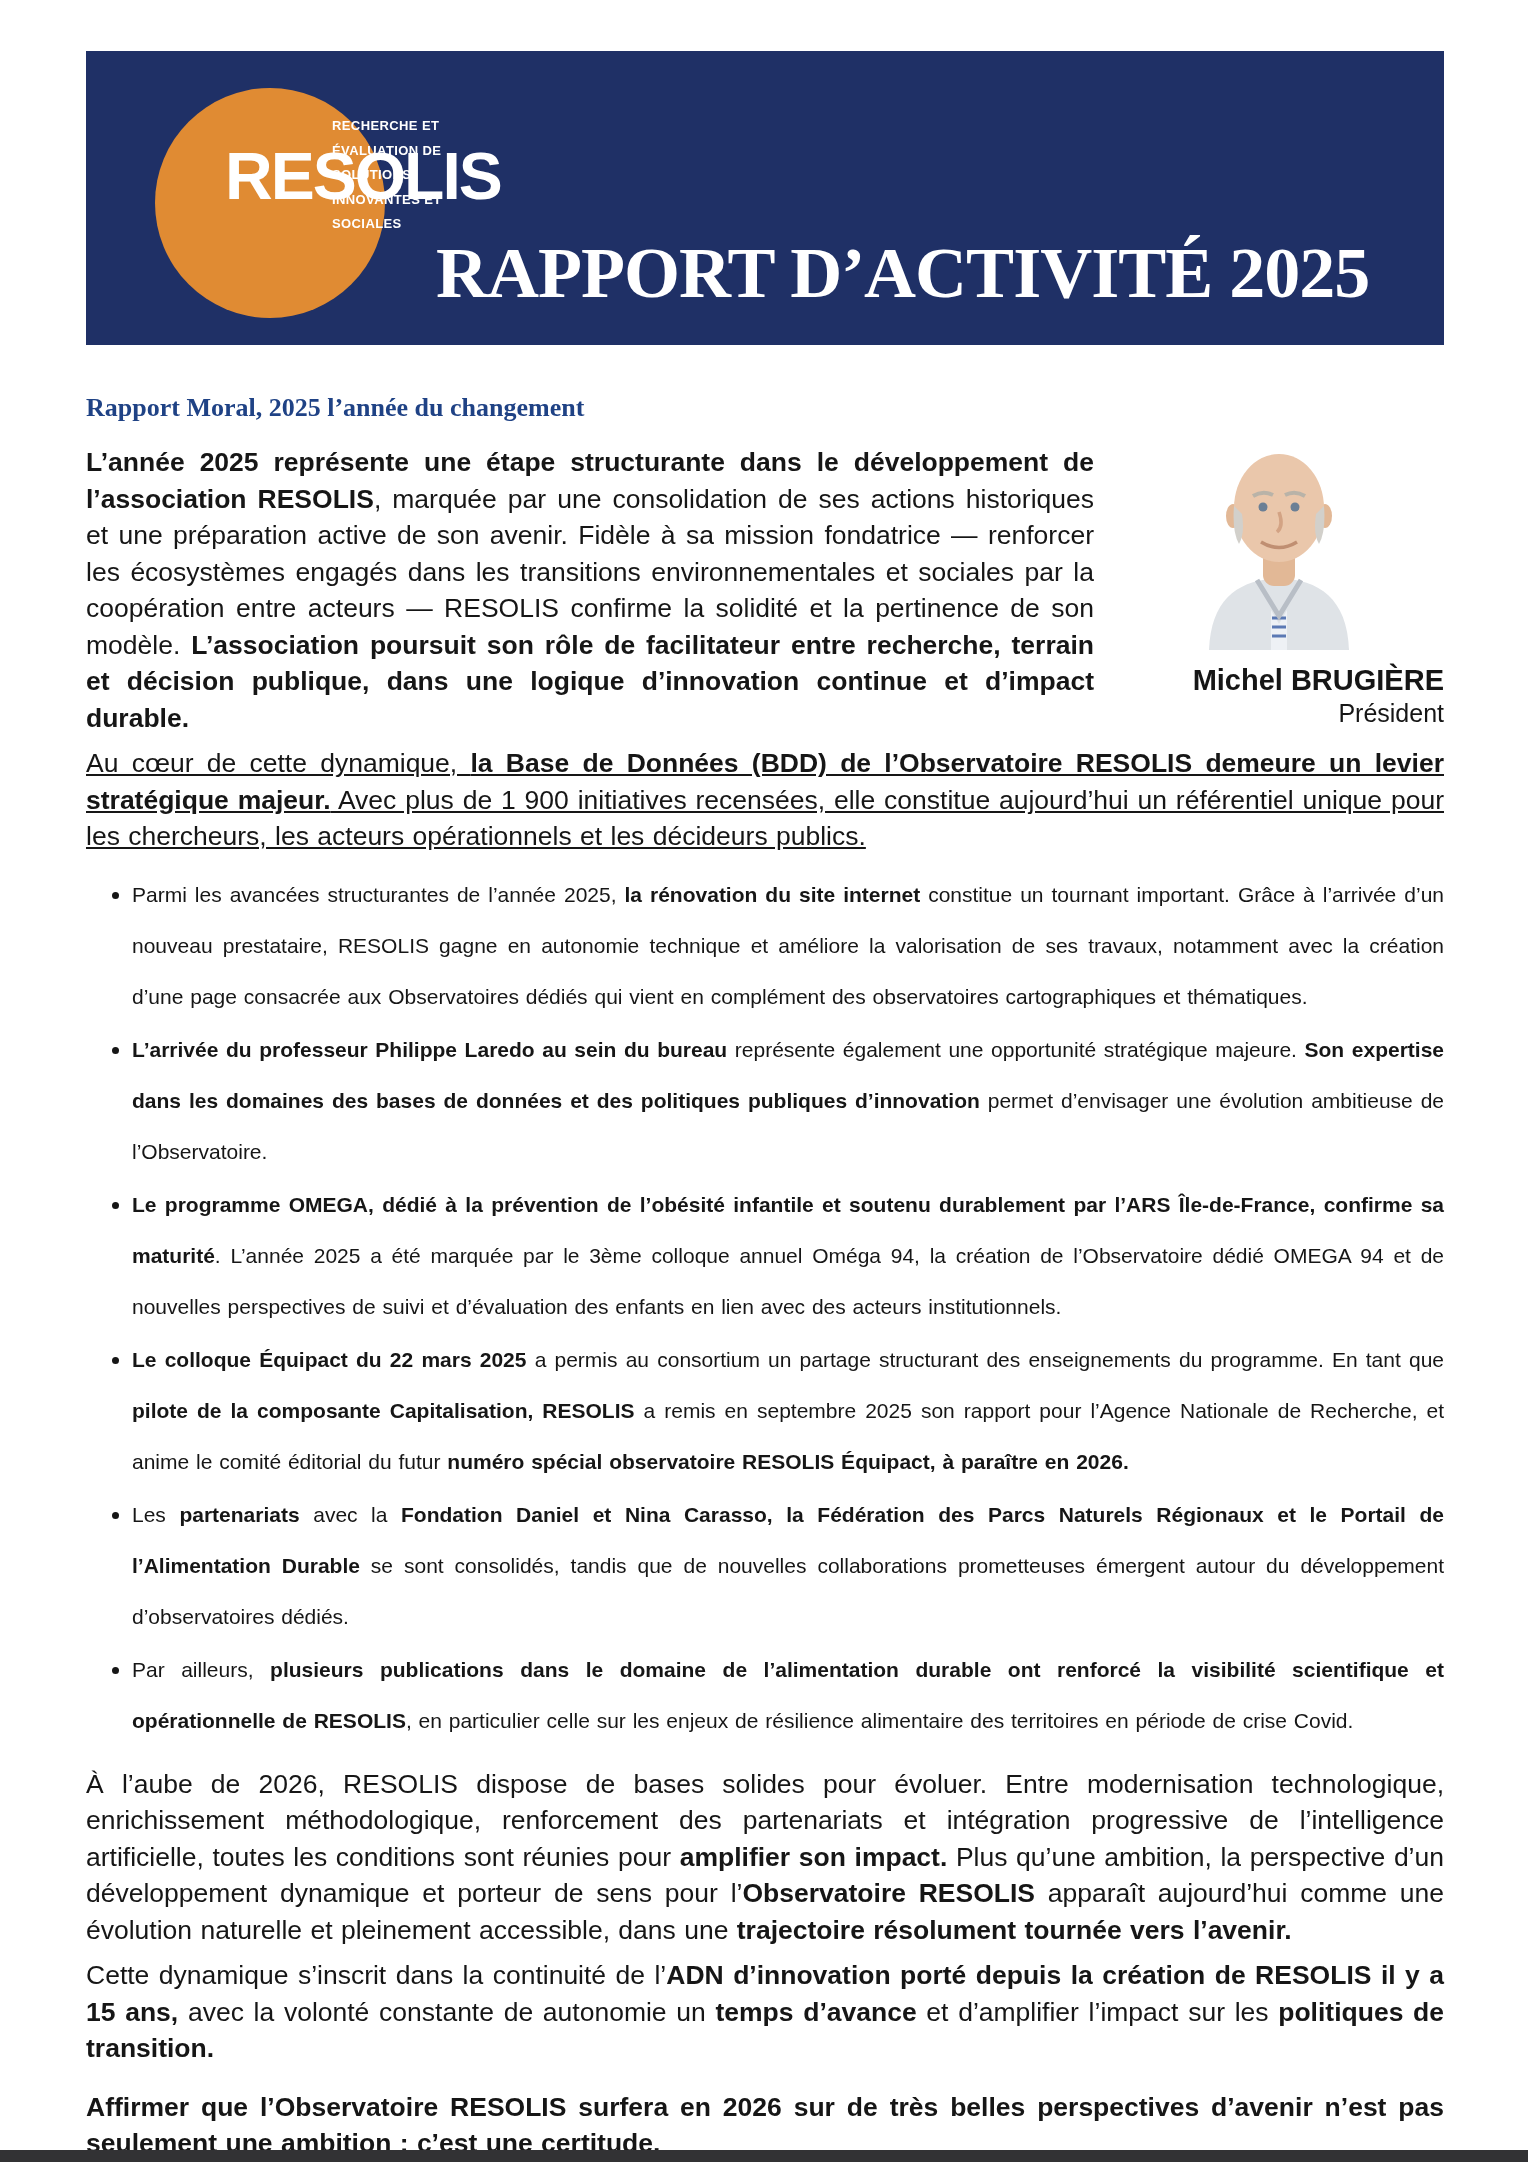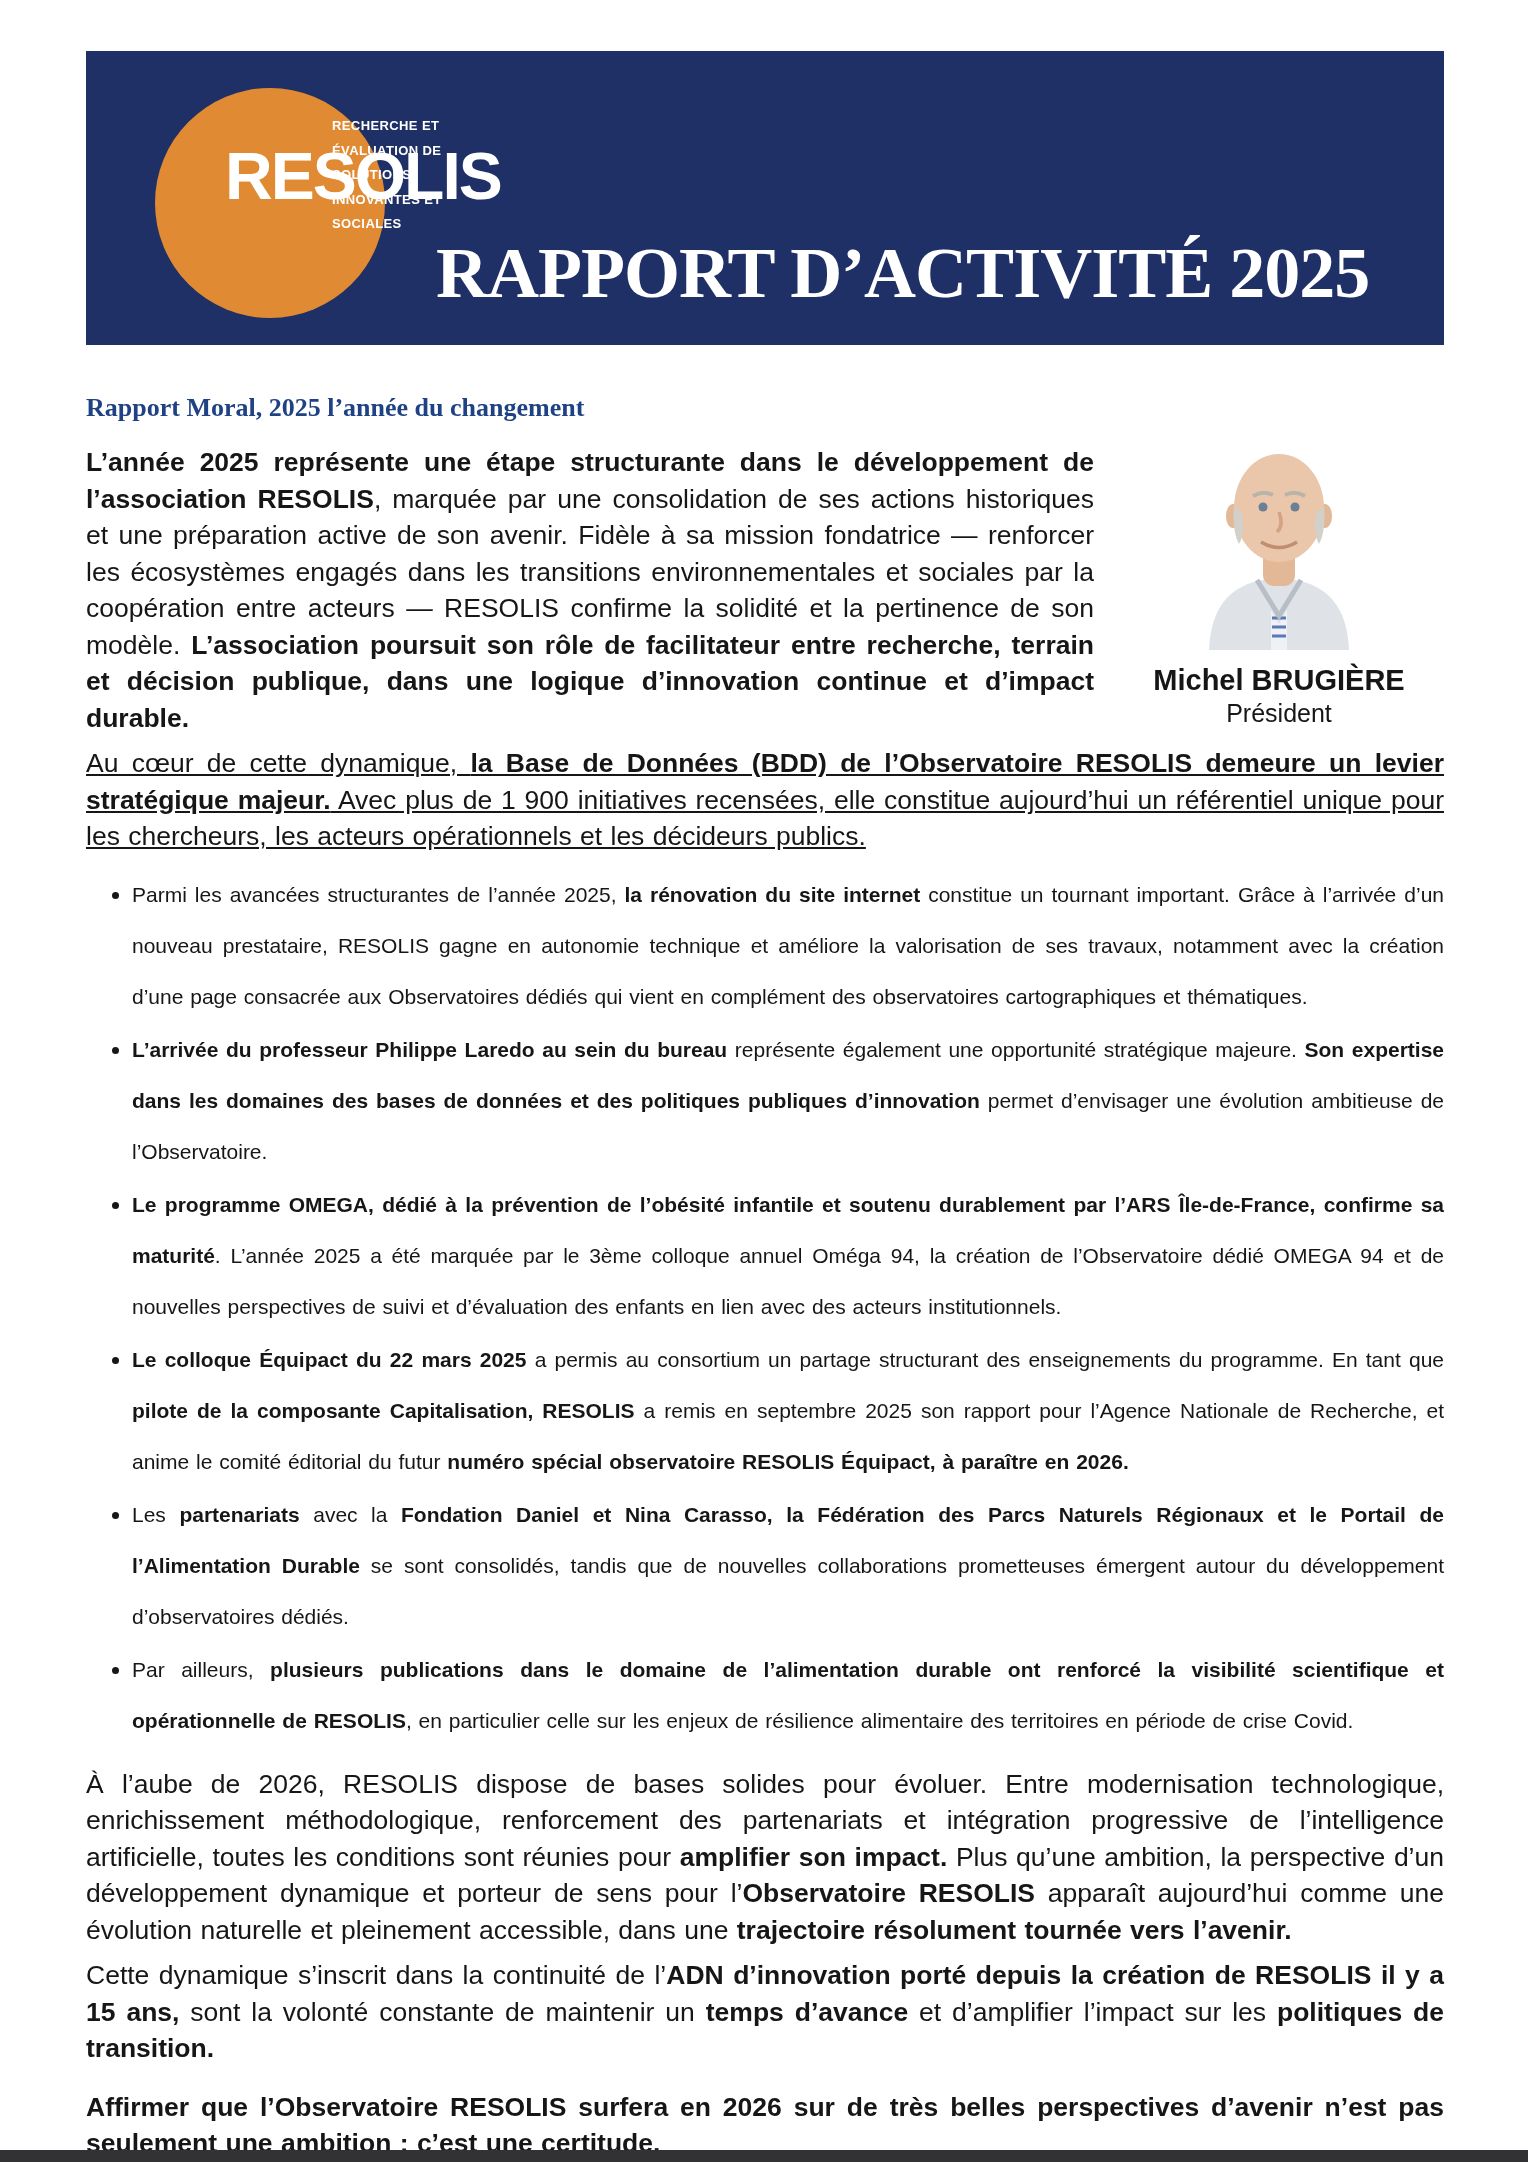--- a/index.html
+++ b/index.html
@@ -41,21 +41,21 @@
   }
 
   
   .content{position:absolute;left:86px;top:376px;width:1358px;}
   .section-heading{
     margin:8px 0 12px 0;
     font-family:"Liberation Serif",serif;font-weight:bold;
     font-size:26px;line-height:48px;color:var(--heading-blue);
   }
   .president{
-    float:right;width:330px;margin:-24px 0 8px 20px;text-align:center;
+    float:right;width:330px;margin:-24px 0 8px 20px;text-align:right;
   }
   .president .photo{width:184px;height:230px;margin:0 auto;display:block;}
   .president-name{font-weight:bold;font-size:29px;line-height:36px;margin-top:12px;}
   .president-role{font-size:25px;line-height:30px;}
 
   p.body-par{
     margin:0 0 9px 0;text-align:justify;
     font-size:26.5px;line-height:36.5px;word-spacing:1px;
   }
   p.clear-right{clear:right;text-decoration:underline;}
@@ -132,19 +132,19 @@
       <li><span>Parmi les avancées structurantes de l’année 2025, </span><b>la rénovation du site internet</b><span> constitue un tournant important. Grâce à l’arrivée d’un nouveau prestataire, RESOLIS gagne en autonomie technique et améliore la valorisation de ses travaux, notamment avec la création d’une page consacrée aux Observatoires dédiés qui vient en complément des observatoires cartographiques et thématiques.</span></li>
       <li><b>L’arrivée du professeur Philippe Laredo au sein du bureau</b><span> représente également une opportunité stratégique majeure. </span><b>Son expertise dans les domaines des bases de données et des politiques publiques d’innovation</b><span> permet d’envisager une évolution ambitieuse de l’Observatoire.</span></li>
       <li><b>Le programme OMEGA, dédié à la prévention de l’obésité infantile et soutenu durablement par l’ARS Île-de-France, confirme sa maturité</b><span>. L’année 2025 a été marquée par le 3ème colloque annuel Oméga 94, la création de l’Observatoire dédié OMEGA 94 et de nouvelles perspectives de suivi et d’évaluation des enfants en lien avec des acteurs institutionnels.</span></li>
       <li><b>Le colloque Équipact du 22 mars 2025</b><span> a permis au consortium un partage structurant des enseignements du programme. En tant que </span><b>pilote de la composante Capitalisation, RESOLIS</b><span> a remis en septembre 2025 son rapport pour l’Agence Nationale de Recherche, et anime le comité éditorial du futur </span><b>numéro spécial observatoire RESOLIS Équipact, à paraître en 2026.</b></li>
       <li><span>Les </span><b>partenariats</b><span> avec la </span><b>Fondation Daniel et Nina Carasso, la Fédération des Parcs Naturels Régionaux et le Portail de l’Alimentation Durable</b><span> se sont consolidés, tandis que de nouvelles collaborations prometteuses émergent autour du développement d’observatoires dédiés.</span></li>
       <li><span>Par ailleurs, </span><b>plusieurs publications dans le domaine de l’alimentation durable ont renforcé la visibilité scientifique et opérationnelle de RESOLIS</b><span>, en particulier celle sur les enjeux de résilience alimentaire des territoires en période de crise Covid.</span></li>
     </ul>
 
     <p class="body-par"><span>À l’aube de 2026, RESOLIS dispose de bases solides pour évoluer. Entre modernisation technologique, enrichissement méthodologique, renforcement des partenariats et intégration progressive de l’intelligence artificielle, toutes les conditions sont réunies pour </span><b>amplifier son impact.</b><span> Plus qu’une ambition, la perspective d’un développement dynamique et porteur de sens pour l’</span><b>Observatoire RESOLIS</b><span> apparaît aujourd’hui comme une évolution naturelle et pleinement accessible, dans une </span><b>trajectoire résolument tournée vers l’avenir.</b></p>
 
-    <p class="body-par"><span>Cette dynamique s’inscrit dans la continuité de l’</span><b>ADN d’innovation porté depuis la création de RESOLIS il y a 15 ans,</b><span> sont la volonté constante de maintenir un </span><b>temps d’avance</b><span> et d’amplifier l’impact sur les </span><b>politiques de transition.</b></p>
+    <p class="body-par"><span>Cette dynamique s’inscrit dans la continuité de l’</span><b>ADN d’innovation porté depuis la création de RESOLIS il y a 15 ans,</b><span> avec la volonté constante de autonomie un </span><b>temps d’avance</b><span> et d’amplifier l’impact sur les </span><b>politiques de transition.</b></p>
 
     <p class="body-par closing"><b>Affirmer que l’Observatoire RESOLIS surfera en 2026 sur de très belles perspectives d’avenir n’est pas seulement une ambition : c’est une certitude.</b></p>
   </main>
 
   <div class="footer-bar"></div>
 </div>
 
 </body></html>

